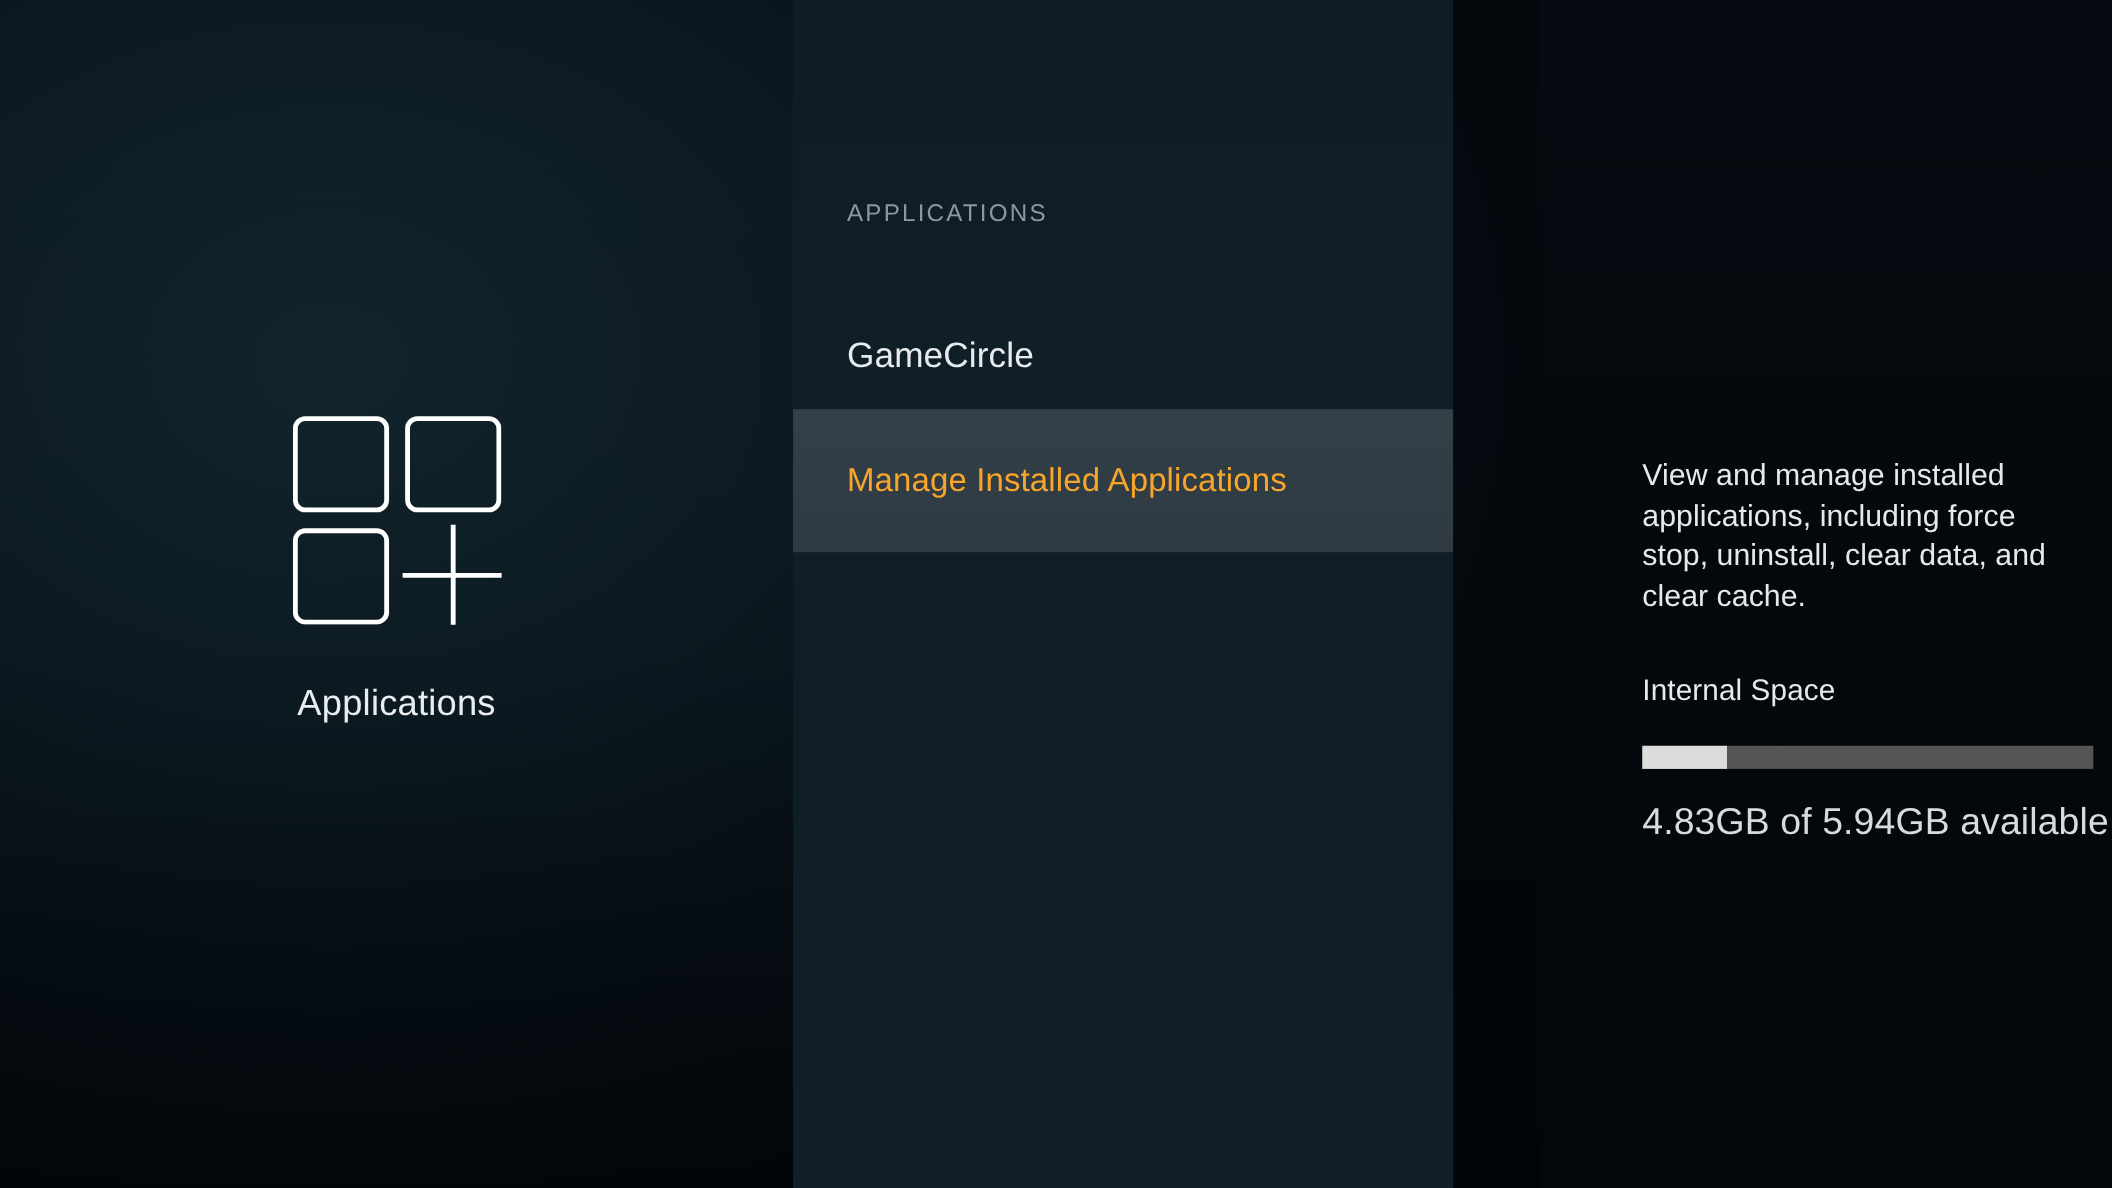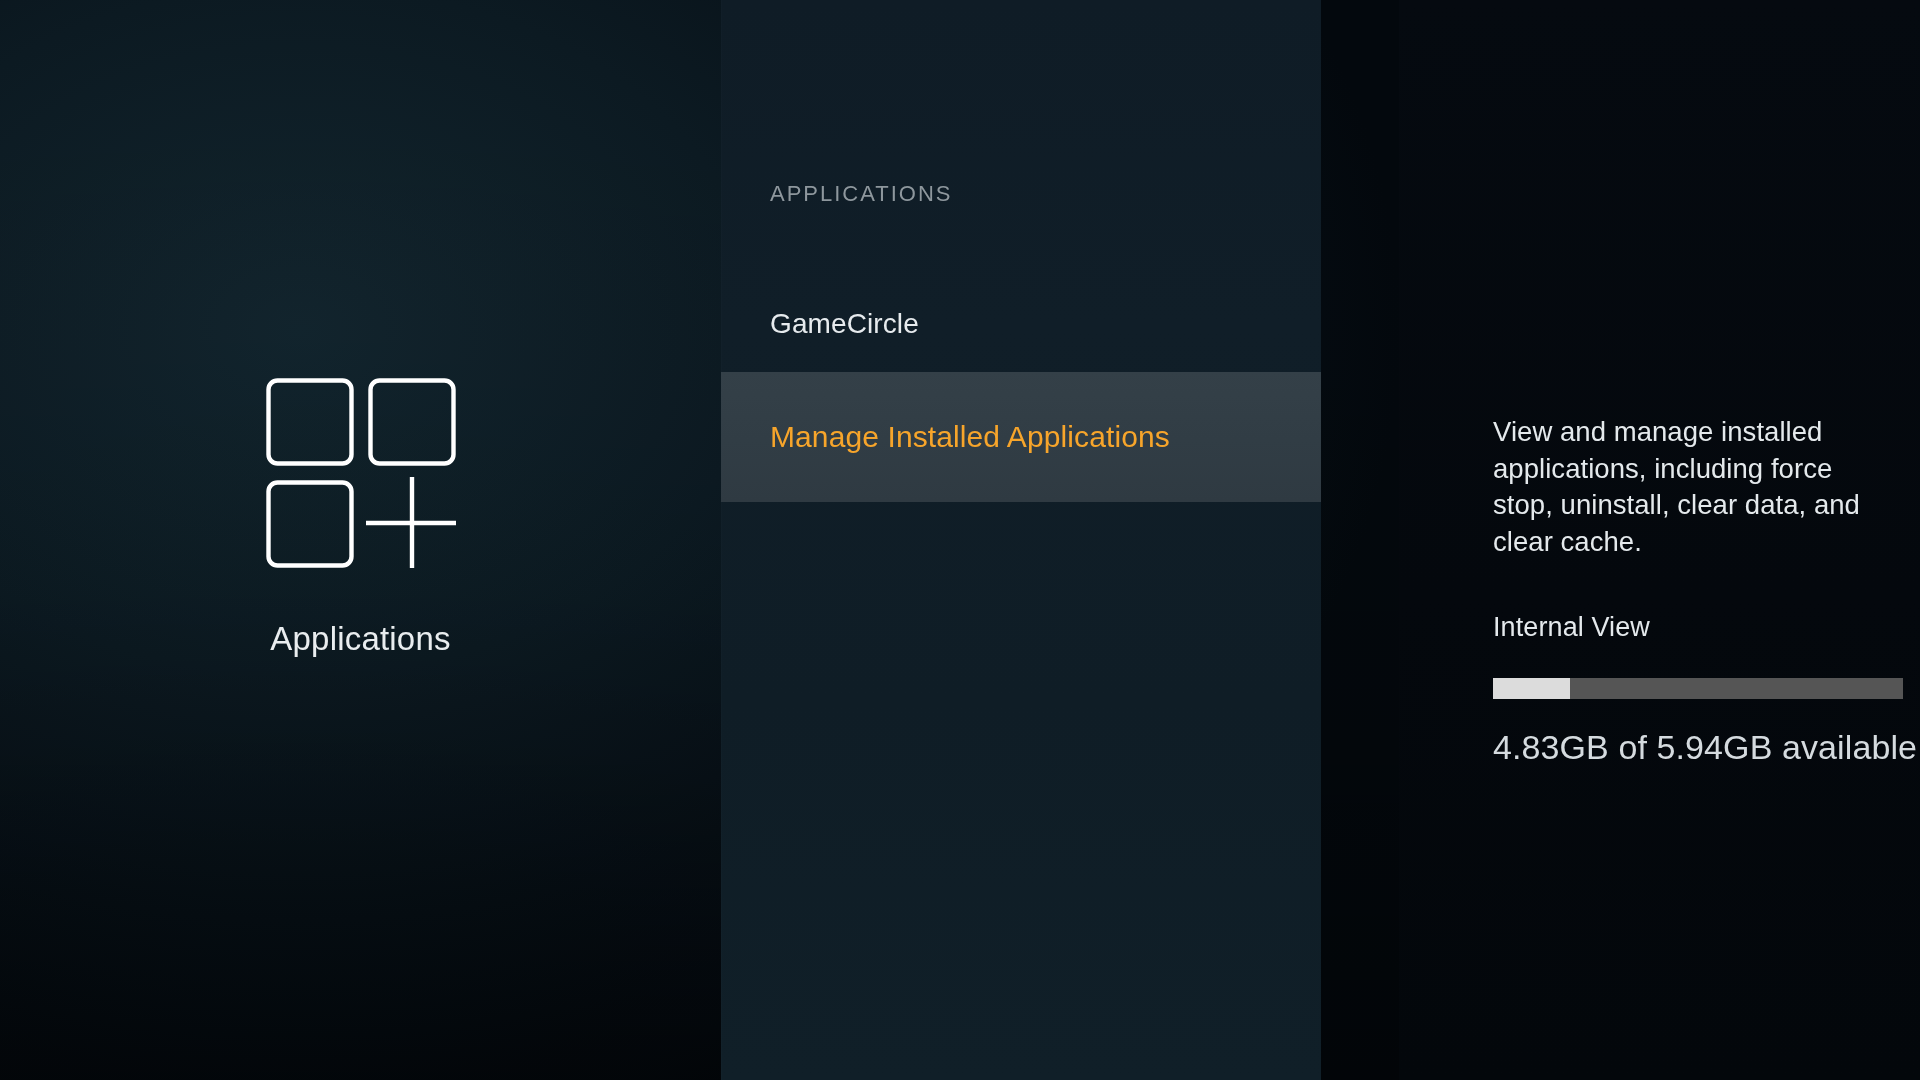--- a/index.html
+++ b/index.html
@@ -111,21 +111,21 @@
     width: 600px;
   }
 
   .menu-item {
     position: relative;
     height: 97px;
     display: flex;
     align-items: center;
     padding-left: 49px;
     box-sizing: border-box;
-    font-size: 28px;
+    font-size: 32px;
     color: #e7ebee;
     letter-spacing: 0.1px;
   }
 
   .menu-item.selected {
     height: 130px;
     background: linear-gradient(to bottom, #344048 0%, #313d45 52%, #2f3a42 100%);
     color: #f7a52b;
     font-size: 30px;
   }
@@ -213,21 +213,21 @@
       </div>
       <div class="menu-item selected">
         <span>Manage Installed Applications</span>
       </div>
     </div>
   </div>
 
   <div class="detail-col">
     <div class="detail-desc">View and manage installed applications, including force stop, uninstall, clear data, and clear cache.</div>
 
-    <div class="detail-storage-title">Internal View</div>
+    <div class="detail-storage-title">Internal Space</div>
 
     <div class="storage-bar">
       <div class="storage-bar-fill" id="storage-fill" style="width: 18.7%;"></div>
     </div>
 
     <div class="detail-storage-sub">4.83GB of 5.94GB available</div>
   </div>
 
 </div>
 

